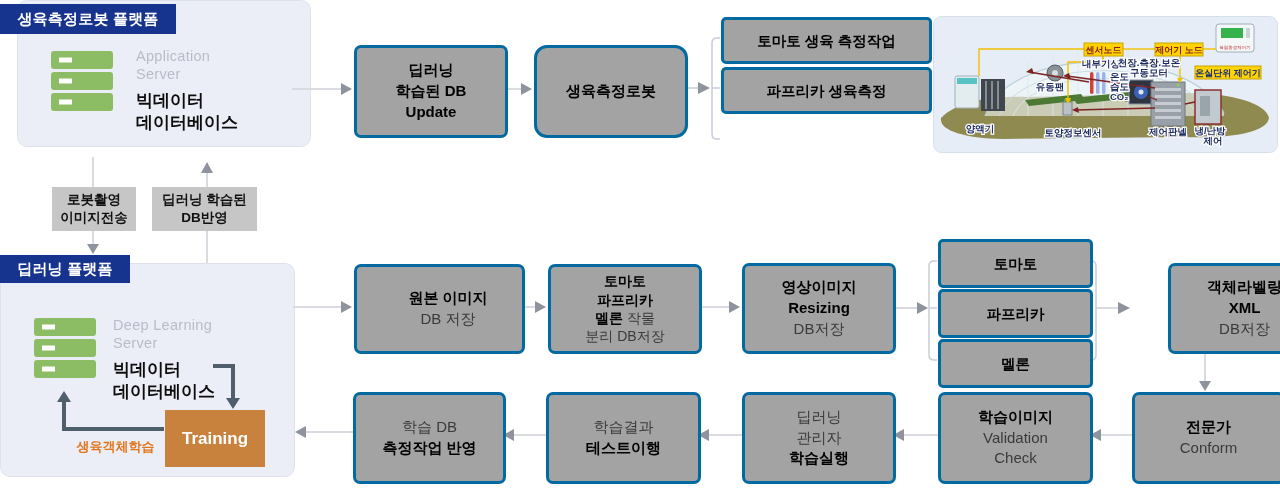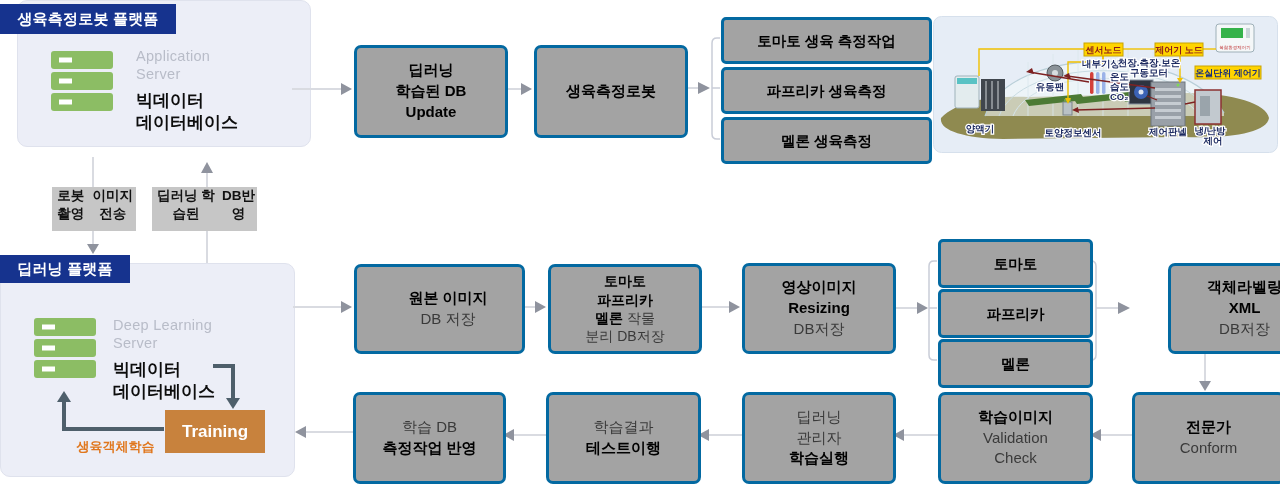--- a/index.html
+++ b/index.html
@@ -8,21 +8,21 @@
   .bigbox{position:absolute;background:#eceef7;border:1px solid #dfe2ed;border-radius:10px;}
   .banner{position:absolute;background:#16338e;color:#fff;font-weight:700;font-size:15px;
           display:flex;align-items:center;justify-content:center;z-index:3;letter-spacing:.2px;}
   .fbox{position:absolute;background:#a3a3a3;border:3px solid #0369a1;border-radius:7px;
         display:flex;flex-direction:column;align-items:center;justify-content:center;
         text-align:center;z-index:2;font-size:15px;color:#3a3a3a;line-height:1.38;}
   .fbox b{color:#000;font-weight:700;}
   .fbox.small{font-size:14.5px;border-radius:5px;}
   .fbox.tight{font-size:14px;line-height:1.32;}
   .chip{position:absolute;background:#c6c6c6;color:#111;font-weight:700;font-size:13.5px;
-        text-align:center;display:flex;flex-direction:row;justify-content:center;
+        text-align:center;display:flex;flex-direction:column;justify-content:center;
         z-index:2;line-height:1.32;}
   .training{position:absolute;background:#c8823d;color:#fff;font-weight:700;font-size:17px;
             display:flex;align-items:center;justify-content:center;z-index:2;}
   .srv-icon{position:absolute;}
   .srv-text{position:absolute;}
   .srv-type{color:#b8bcc8;font-size:14.5px;line-height:1.25;letter-spacing:.3px;}
   .srv-name{color:#0d0d0d;font-size:17px;font-weight:700;line-height:1.3;margin-top:7px;}
   .caption-orange{position:absolute;color:#e0761c;font-weight:700;font-size:13px;z-index:2;
                   text-align:center;}
   .lines{position:absolute;left:0;top:0;z-index:1;pointer-events:none;}
@@ -143,43 +143,40 @@
 
   <div class="chip" style="left:52px;top:187px;width:84px;height:44px;">
     <span>로봇촬영</span>
     <span>이미지전송</span>
   </div>
   <div class="chip" style="left:152px;top:187px;width:105px;height:44px;">
     <span>딥러닝 학습된</span>
     <span>DB반영</span>
   </div>
 
-  <div class="training" style="left:165px;top:410px;width:100px;height:43px;">
+  <div class="training" style="left:165px;top:410px;width:100px;height:57px;">
     <span>Training</span>
   </div>
   <div class="caption-orange" style="left:68px;top:438px;width:95px;">
     <span>생육객체학습</span>
   </div>
 
   <div class="fbox" style="left:354px;top:45px;width:148px;height:87px;">
     <b>딥러닝</b>
     <b>학습된 DB</b>
     <b>Update</b>
   </div>
-  <div class="fbox" style="left:534px;top:45px;width:148px;height:87px;">
+  <div class="fbox" style="left:534px;top:45px;width:148px;height:87px;border-radius:13px;">
     <b>생육측정로봇</b>
   </div>
   <div class="fbox small" style="left:721px;top:17px;width:205px;height:41px;">
     <b>토마토 생육 측정작업</b>
   </div>
   <div class="fbox small" style="left:721px;top:67px;width:205px;height:41px;">
     <b>파프리카 생육측정</b>
-  </div>
-  <div class="fbox small" style="left:721px;top:117px;width:205px;height:41px;">
-    <b>멜론 생육측정</b>
   </div>
 
   <div class="fbox" style="left:354px;top:264px;width:148px;height:84px;padding-left:17px;">
     <b>원본 이미지</b>
     <span>DB 저장</span>
   </div>
   <div class="fbox tight" style="left:548px;top:264px;width:148px;height:84px;">
     <b>토마토</b>
     <b>파프리카</b>
     <span><b>멜론</b><span> 작물</span></span>

